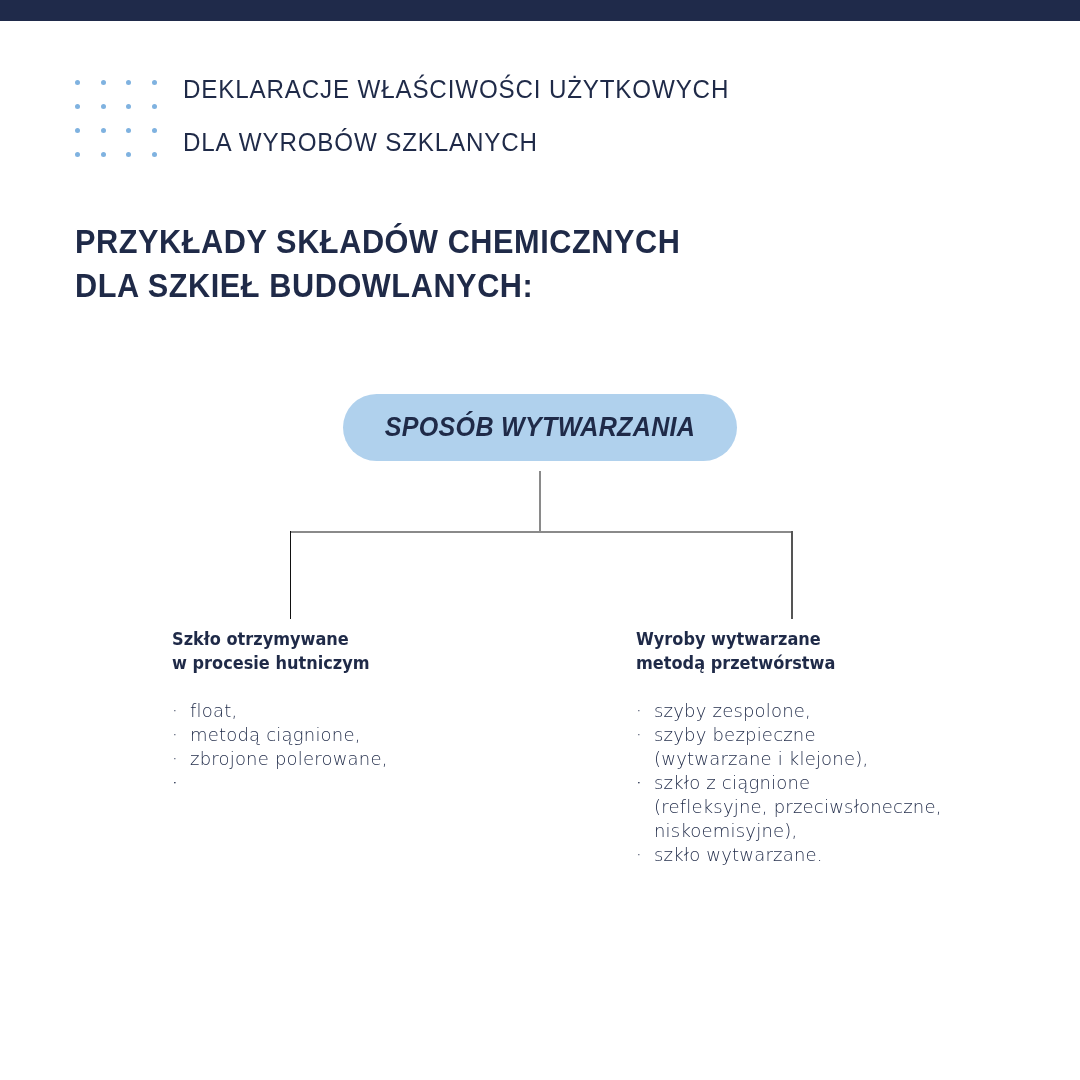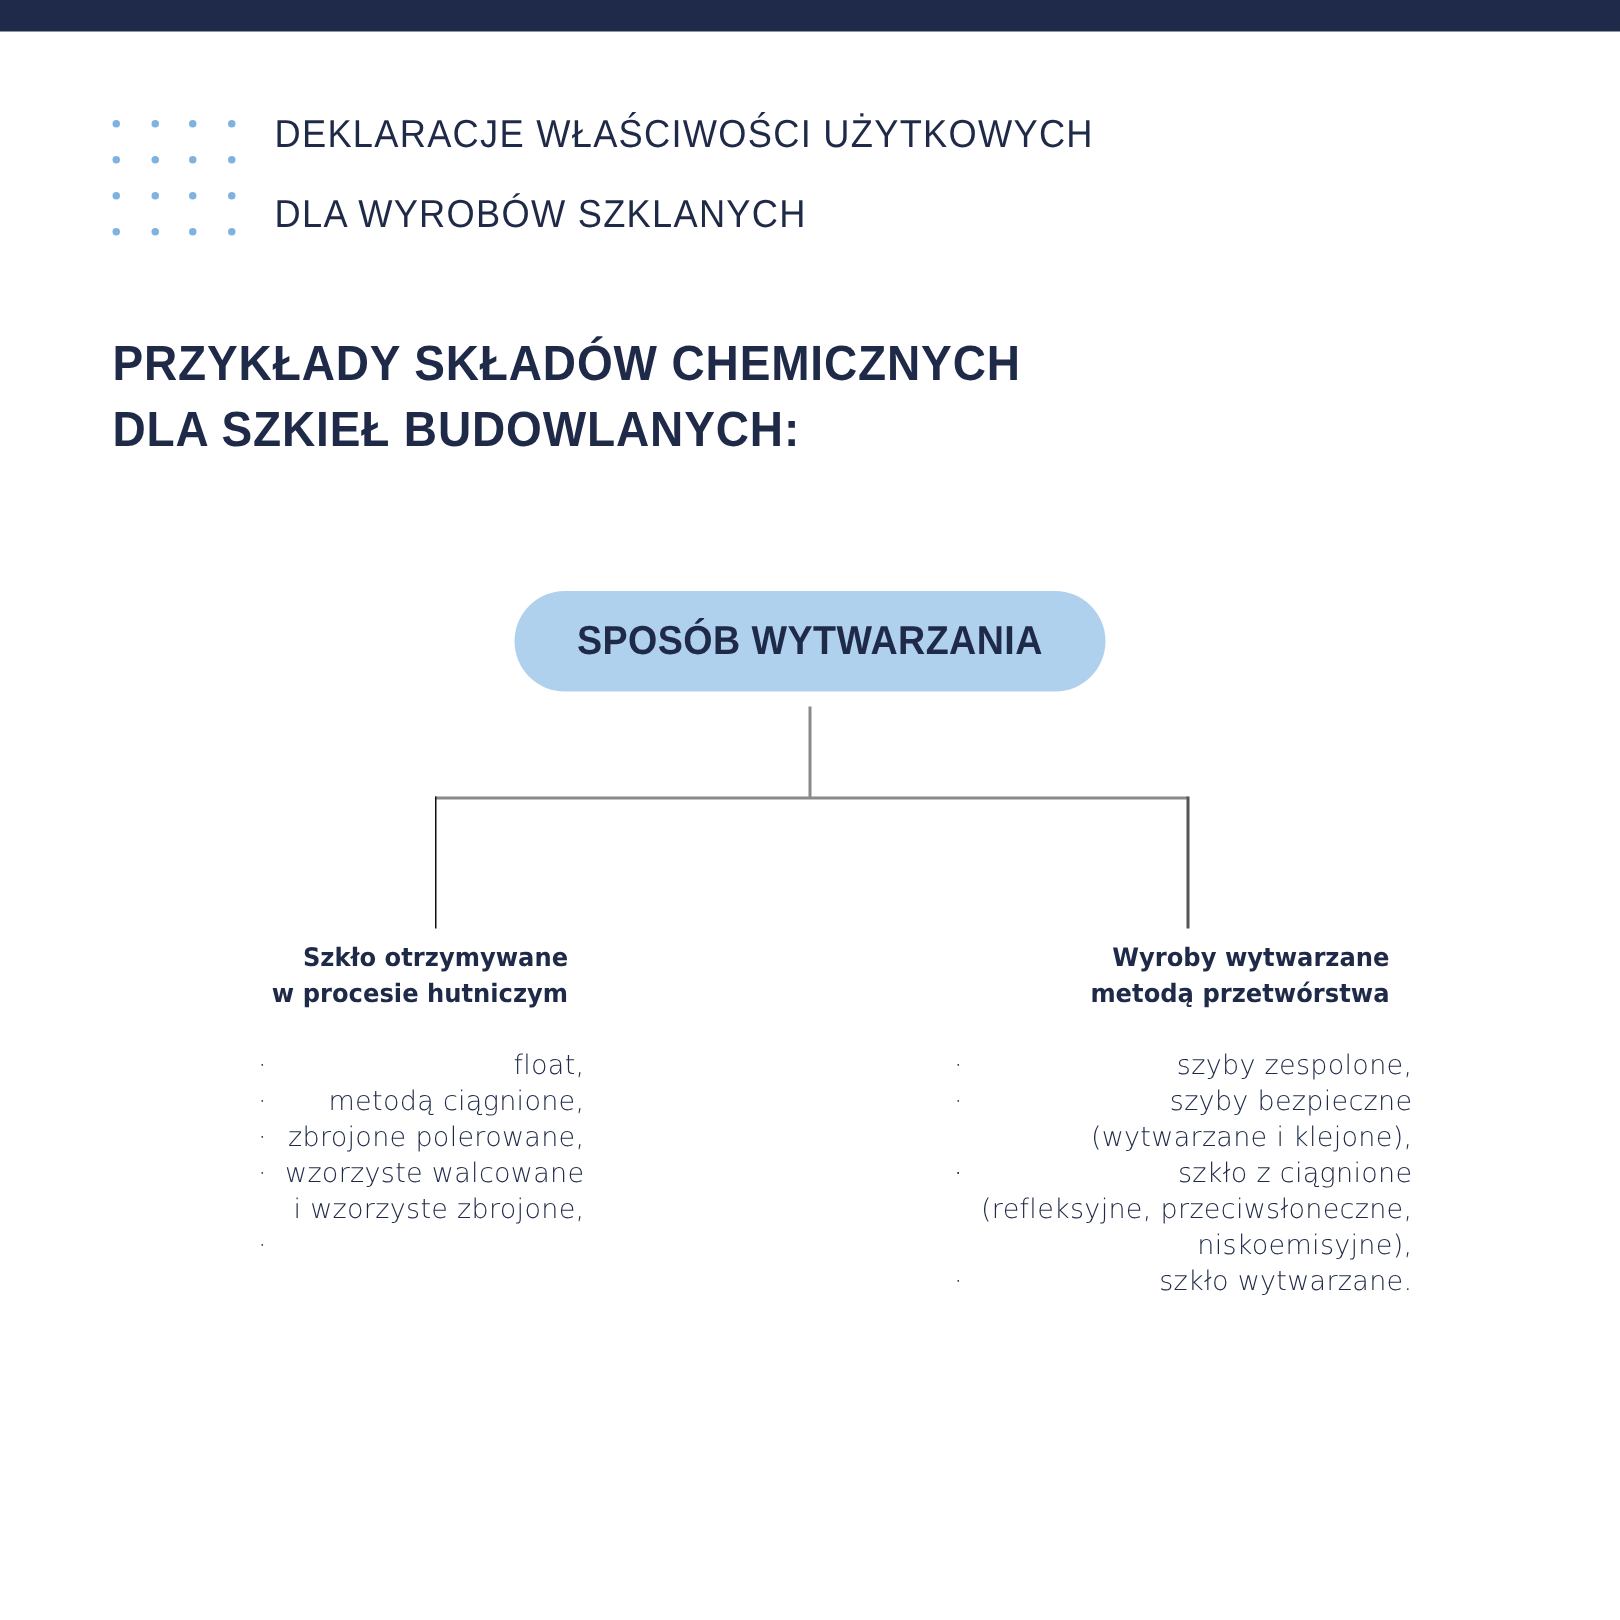--- a/index.html
+++ b/index.html
@@ -25,35 +25,35 @@
   .title {
     position: absolute; left: 75px; top: 220px; margin: 0;
     font-family: "Liberation Sans", sans-serif; font-weight: bold;
     font-size: 33px; line-height: 44px; letter-spacing: 0.6px; color: #1f2a48;
     transform: scaleX(0.93); transform-origin: left top; white-space: nowrap;
   }
 
   .pill {
     position: absolute; left: 343px; top: 394px; width: 394px; height: 67px;
     border-radius: 34px; background: #b0d1ed;
-    display: flex; align-items: center; justify-content: center;
+    display: flex; align-items: center; justify-content: center; font-style: italic;
   }
   .pill span {
     font-family: "Liberation Sans", sans-serif; font-weight: bold; font-size: 27px;
     letter-spacing: 0.3px; color: #1f2a48; white-space: nowrap;
     transform: scaleX(0.93);
   }
 
   .line { position: absolute; background: #8a8a8a; }
   .v-center { left: 539px; top: 471px; width: 2px; height: 61px; }
   .h-bar { left: 290px; top: 531px; width: 502px; height: 2px; }
   .v-left { left: 290px; top: 531px; width: 1px; height: 88px; background: #111; }
   .v-right { left: 791px; top: 531px; width: 2px; height: 88px; background: #555; }
 
-  .col { position: absolute; text-align: right; }
+  .col { position: absolute; }
   .col.left { left: 172px; top: 627px; }
   .col.right { left: 636px; top: 627px; }
   .col-heading {
     font-family: "DejaVu Sans", sans-serif; font-weight: bold; font-size: 17px;
     line-height: 24px; color: #1f2a48; margin: 0 0 24px 0; white-space: nowrap;
     transform: scaleX(0.95); transform-origin: left top;
   }
   .bullets { list-style: none; margin: 0; padding: 0; }
   .bullets li {
     position: relative; padding-left: 18px; font-family: "DejaVu Sans", sans-serif;
@@ -105,22 +105,21 @@
 
 <div class="col left">
   <p class="col-heading">
     <span>Szkło otrzymywane</span><br>
     <span>w procesie hutniczym</span>
   </p>
   <ul class="bullets">
     <li><span class="bul">·</span><span>float,</span></li>
     <li><span class="bul">·</span><span>metodą ciągnione,</span></li>
     <li><span class="bul">·</span><span>zbrojone polerowane,</span></li>
-    <li><span class="bul">·</span><span>wzorzyste walcowane
-i wzorzyste zbrojone,</span></li>
+    <li><span class="bul">·</span></li>
     <li><span class="bul">·</span></li>
   </ul>
 </div>
 
 <div class="col right">
   <p class="col-heading">
     <span>Wyroby wytwarzane</span><br>
     <span>metodą przetwórstwa</span>
   </p>
   <ul class="bullets">

